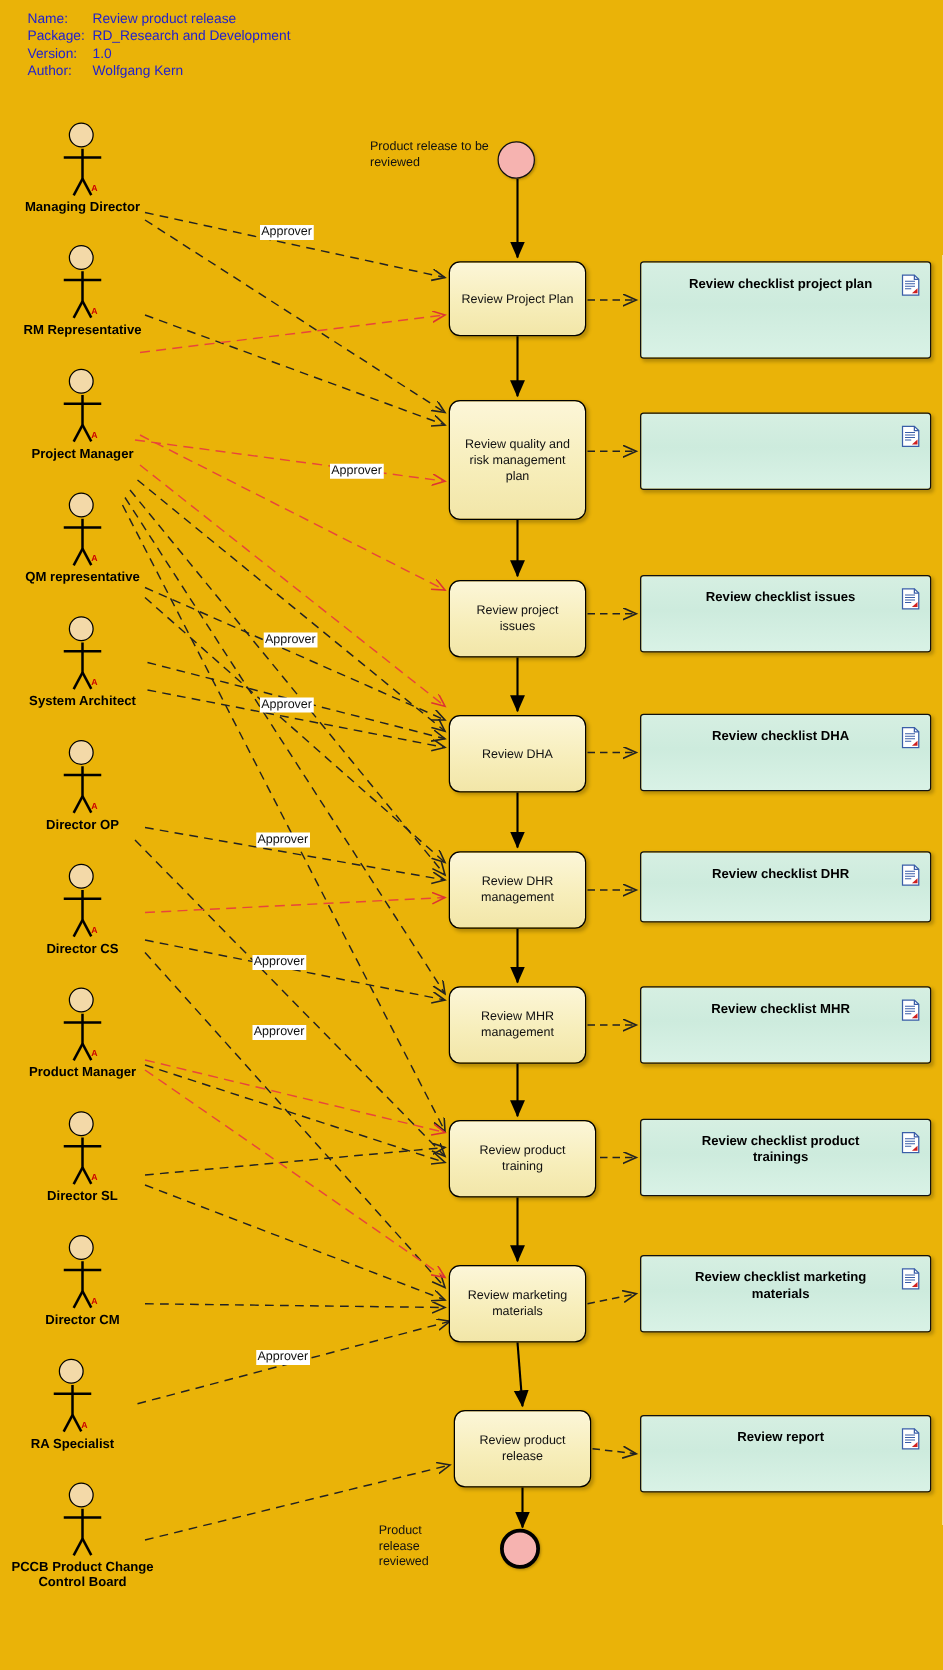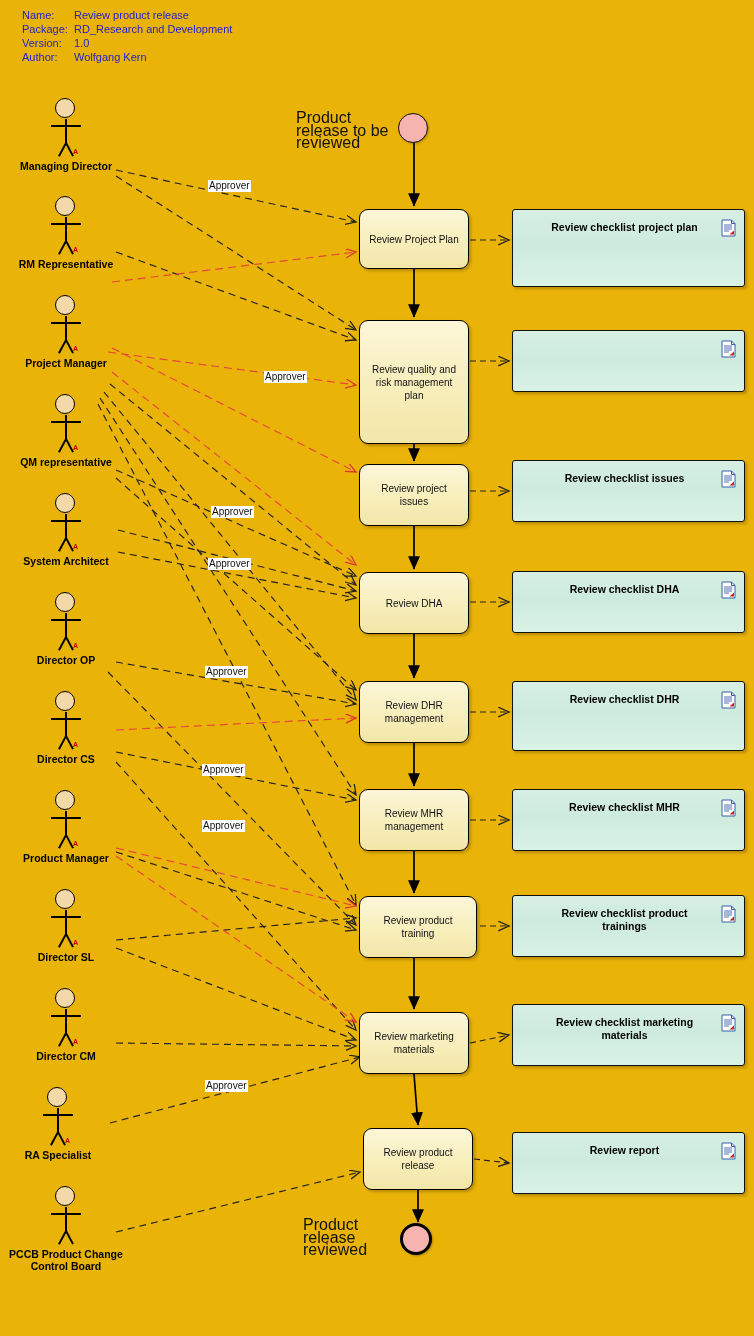--- a/index.html
+++ b/index.html
@@ -160,21 +160,21 @@
     border-radius:50%;
     background:#f6b3b0;
     border:3px solid #000;
     box-sizing:border-box;
     box-shadow:1px 1px 2px rgba(0,0,0,0.25);
   }
 
   
   .freelabel{
     position:absolute;
-    font-size:16px;
+    font-size:10px;
     color:#111;
     line-height:12.5px;
   }
   .edgelabel{
     position:absolute;
     font-size:10px;
     color:#111;
     line-height:12px;
     background:#ffffff;
     padding:0 1px;
@@ -437,21 +437,21 @@
   <div class="startnode" id="start-node" style="left: 398px; top: 113px;"></div>
   <div class="freelabel" id="start-label" style="width: 96px; left: 296px; top: 112px;">Product release to be reviewed</div>
 
   <div class="endnode" id="end-node" style="left: 400px; top: 1223px;"></div>
   <div class="freelabel" id="end-label" style="width: 60px; left: 303px; top: 1219px;">Product release reviewed</div>
 
   <div id="activity-layer">
       <div class="activity" style="left: 359px; top: 209px; width: 110px; height: 60px;">
         <span>Review Project Plan</span>
       </div>
-      <div class="activity" style="left: 359px; top: 320px; width: 110px; height: 124px;">
+      <div class="activity" style="left: 359px; top: 320px; width: 110px; height: 96px;">
         <span>Review quality and risk management plan</span>
       </div>
       <div class="activity" style="left: 359px; top: 464px; width: 110px; height: 62px;">
         <span>Review project issues</span>
       </div>
       <div class="activity" style="left: 359px; top: 572px; width: 110px; height: 62px;">
         <span>Review DHA</span>
       </div>
       <div class="activity" style="left: 359px; top: 681px; width: 110px; height: 62px;">
         <span>Review DHR management</span>
@@ -519,21 +519,21 @@
           <path d="M10.5 1 V4.5 H14" fill="none" stroke="#3a5ea8" stroke-width="1"></path>
           <g stroke="#3a5ea8" stroke-width="0.9">
             <line x1="3" y1="6" x2="11" y2="6"></line>
             <line x1="3" y1="8" x2="11" y2="8"></line>
             <line x1="3" y1="10" x2="11" y2="10"></line>
             <line x1="3" y1="12" x2="8" y2="12"></line>
           </g>
           <path d="M8.5 15.5 L13 15.5 L13 11.5 Z" fill="#d01f1f"></path>
         </svg>
       </div>
-      <div class="docbox" style="left: 512px; top: 681px; width: 233px; height: 70px;">
+      <div class="docbox" style="left: 512px; top: 681px; width: 233px; height: 57px;">
         <div class="dtext">Review checklist DHR</div>
         <svg class="doc-icon" viewBox="0 0 15 18">
           <path d="M1 1 H10.5 L14 4.5 V17 H1 Z" fill="#ffffff" stroke="#3a5ea8" stroke-width="1"></path>
           <path d="M10.5 1 V4.5 H14" fill="none" stroke="#3a5ea8" stroke-width="1"></path>
           <g stroke="#3a5ea8" stroke-width="0.9">
             <line x1="3" y1="6" x2="11" y2="6"></line>
             <line x1="3" y1="8" x2="11" y2="8"></line>
             <line x1="3" y1="10" x2="11" y2="10"></line>
             <line x1="3" y1="12" x2="8" y2="12"></line>
           </g>

